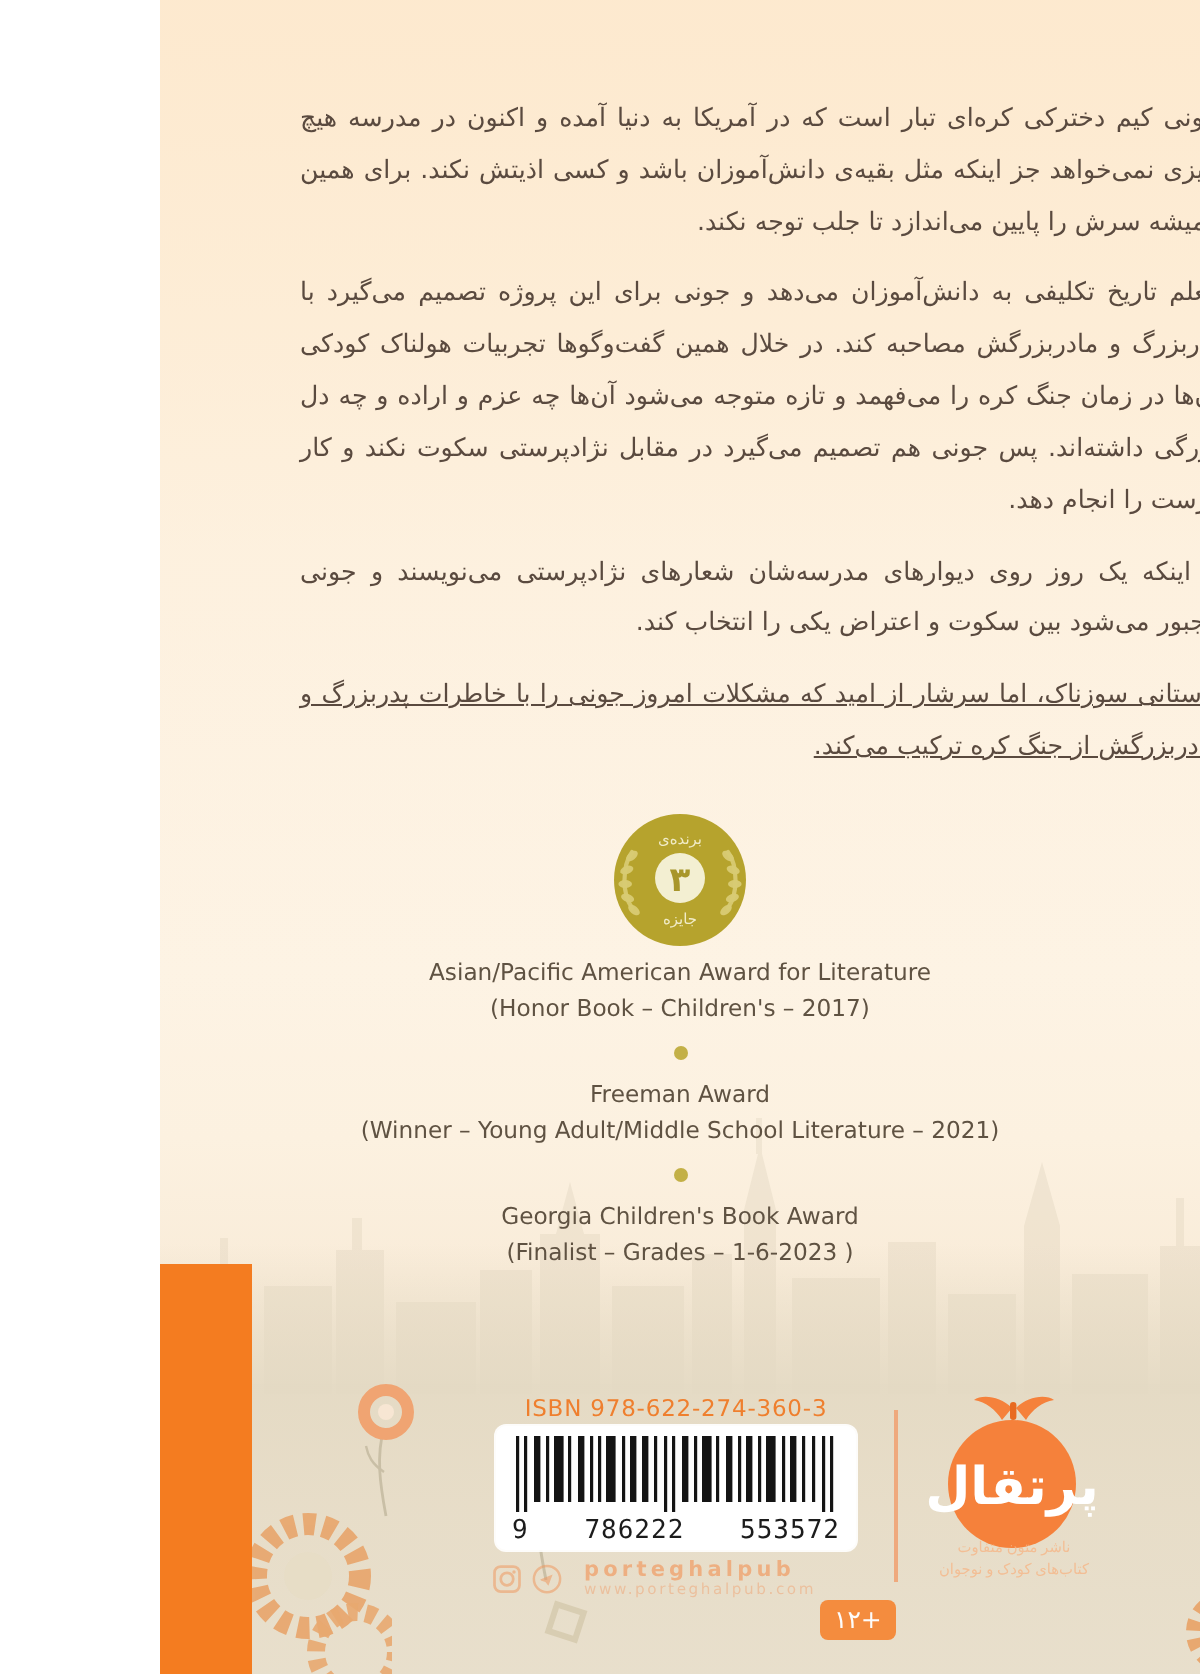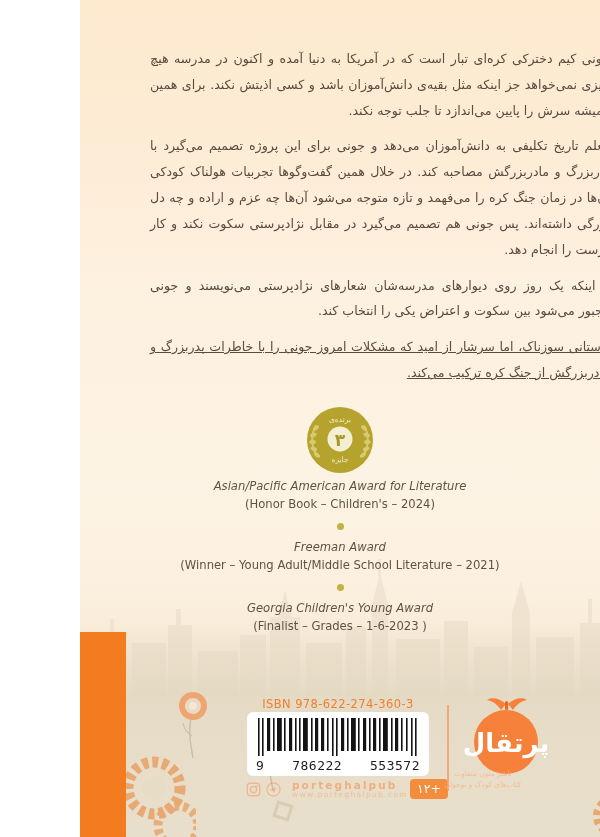--- a/index.html
+++ b/index.html
@@ -93,21 +93,21 @@
   .awards {
     position: absolute;
     top: 478px; left: 0; right: 0;
     direction: ltr;
     text-align: center;
     color: #5f5242;
     font-size: 11.6px;
     line-height: 1.55;
   }
   .award-block { margin: 0 0 2px 0; }
-  .award-title { display:block;font-style:italic; }
+  .award-title { display:block; }
   .award-sub { display:block; }
   .dot-sep {
     display: block;
     width: 7px; height: 7px; border-radius: 50%;
     background: #b9a52c;
     margin: 9px auto 9px auto;
     opacity: .85;
   }
 
   
@@ -151,21 +151,21 @@
   .soc-handle {
     display:block; color: #f0a06a; font-size: 10.5px; letter-spacing: 2.1px;
     font-weight: 600; opacity: .75;
   }
   .soc-site {
     display:block; color: #edb48c; font-size: 7.6px; letter-spacing: 1.3px; opacity: .7;
   }
 
   .age-badge {
     position: absolute;
-    left: 330px; top: 779px;
+    left: 330px; top: 800px;
     background: #f58634;
     color: #fff;
     border-radius: 4px;
     font-size: 12.5px;
     padding: 2px 7px 3px 7px;
     direction: ltr;
     letter-spacing: .3px;
     opacity: .93;
   }
 
@@ -173,24 +173,25 @@
     position: absolute;
     left: 367px; top: 705px;
     width: 2px; height: 86px;
     background: #f0a070;
     opacity: .85;
   }
 
   
   .pub-logo { position: absolute; left: 380px; top: 692px; width: 92px; height: 92px; }
   .pub-caption {
-    position: absolute; left: 348px; top: 768px; width: 110px;
+    position: absolute; left: 372px; top: 768px; width: 110px;
     text-align: center; direction: rtl;
     color: #f5b98c; font-size: 7.4px; line-height: 1.5;
     opacity: .85;
+    font-family: Liberation Serif, serif;
   }
   .pub-caption span { display: block; }
 </style>
 </head>
 <body>
 
 <div id="cover">
 
   <div class="bg-layer">
     <div class="sky-wash"></div>
@@ -305,30 +306,30 @@
       <circle cx="34" cy="33" r="12.5" fill="#f3efd2"></circle>
       <text x="34" y="39.5" text-anchor="middle" font-size="17" font-weight="bold" fill="#a8962a" font-family="DejaVu Sans, sans-serif">۳</text>
       <text x="34" y="16" text-anchor="middle" font-size="7.5" fill="#f1ecc8" font-family="DejaVu Sans, sans-serif">برنده‌ی</text>
       <text x="34" y="56" text-anchor="middle" font-size="7.5" fill="#f1ecc8" font-family="DejaVu Sans, sans-serif">جایزه</text>
     </svg>
   </div>
 
   <div class="awards">
     <div class="award-block">
       <span class="award-title">Asian/Pacific American Award for Literature</span>
-      <span class="award-sub">(Honor Book – Children's – 2024)</span>
+      <span class="award-sub">(Honor Book – Children's – 2017)</span>
     </div>
     <span class="dot-sep"></span>
     <div class="award-block">
       <span class="award-title">Freeman Award</span>
       <span class="award-sub">(Winner – Young Adult/Middle School Literature – 2021)</span>
     </div>
     <span class="dot-sep"></span>
     <div class="award-block">
-      <span class="award-title">Georgia Children's Young Award</span>
+      <span class="award-title">Georgia Children's Book Award</span>
       <span class="award-sub">(Finalist – Grades – 1-6-2023 )</span>
     </div>
   </div>
 
   <div class="isbn-label">ISBN 978-622-274-360-3</div>
 
   <div class="barcode-box">
     <svg class="barcode-bars" viewBox="0 0 164 38" preserveAspectRatio="none">
       <g fill="#141414">
         <rect x="2" y="0" width="1.6" height="38"></rect>

